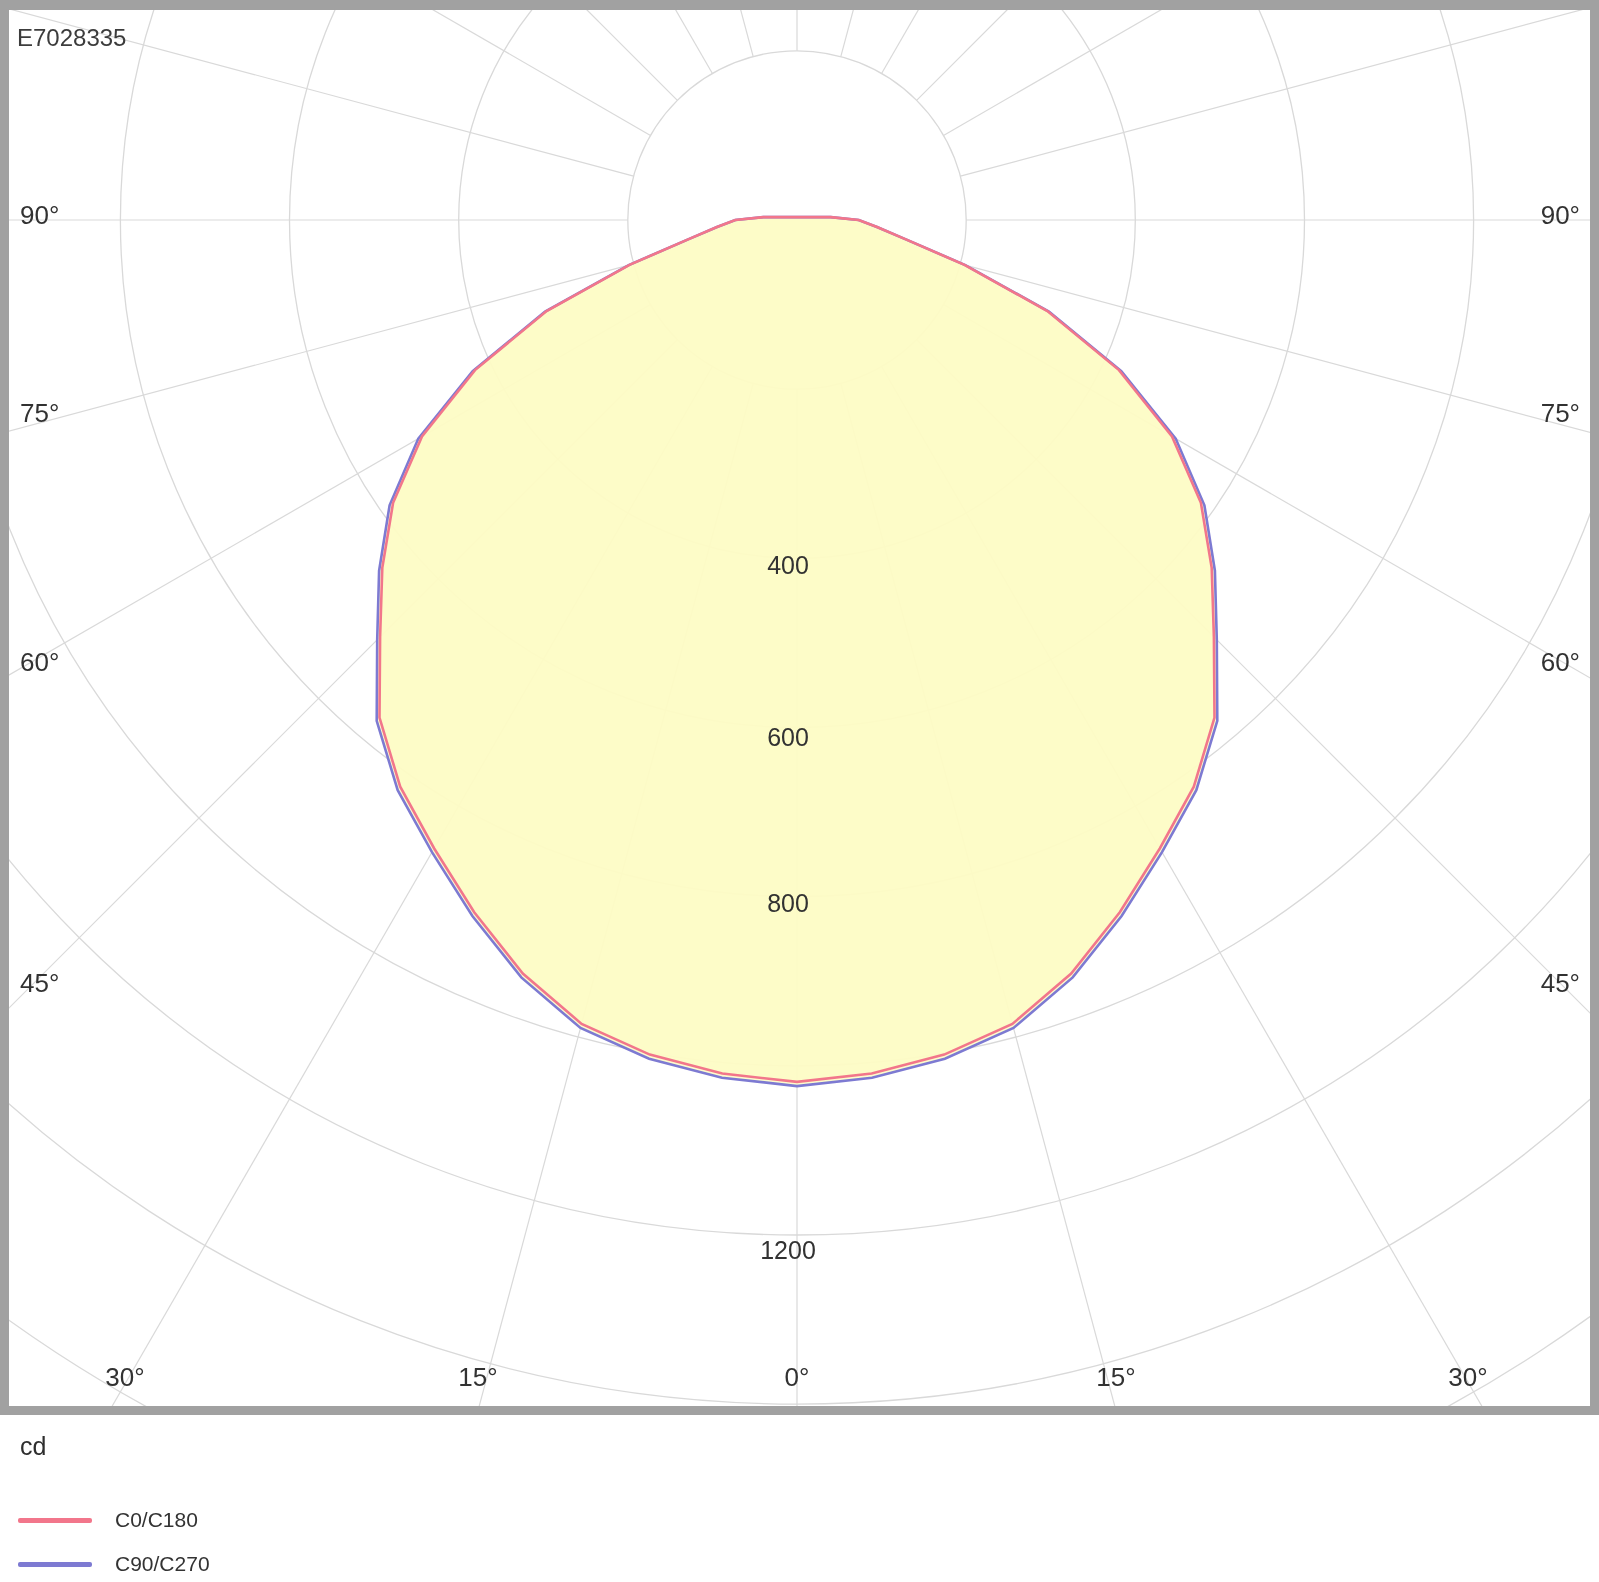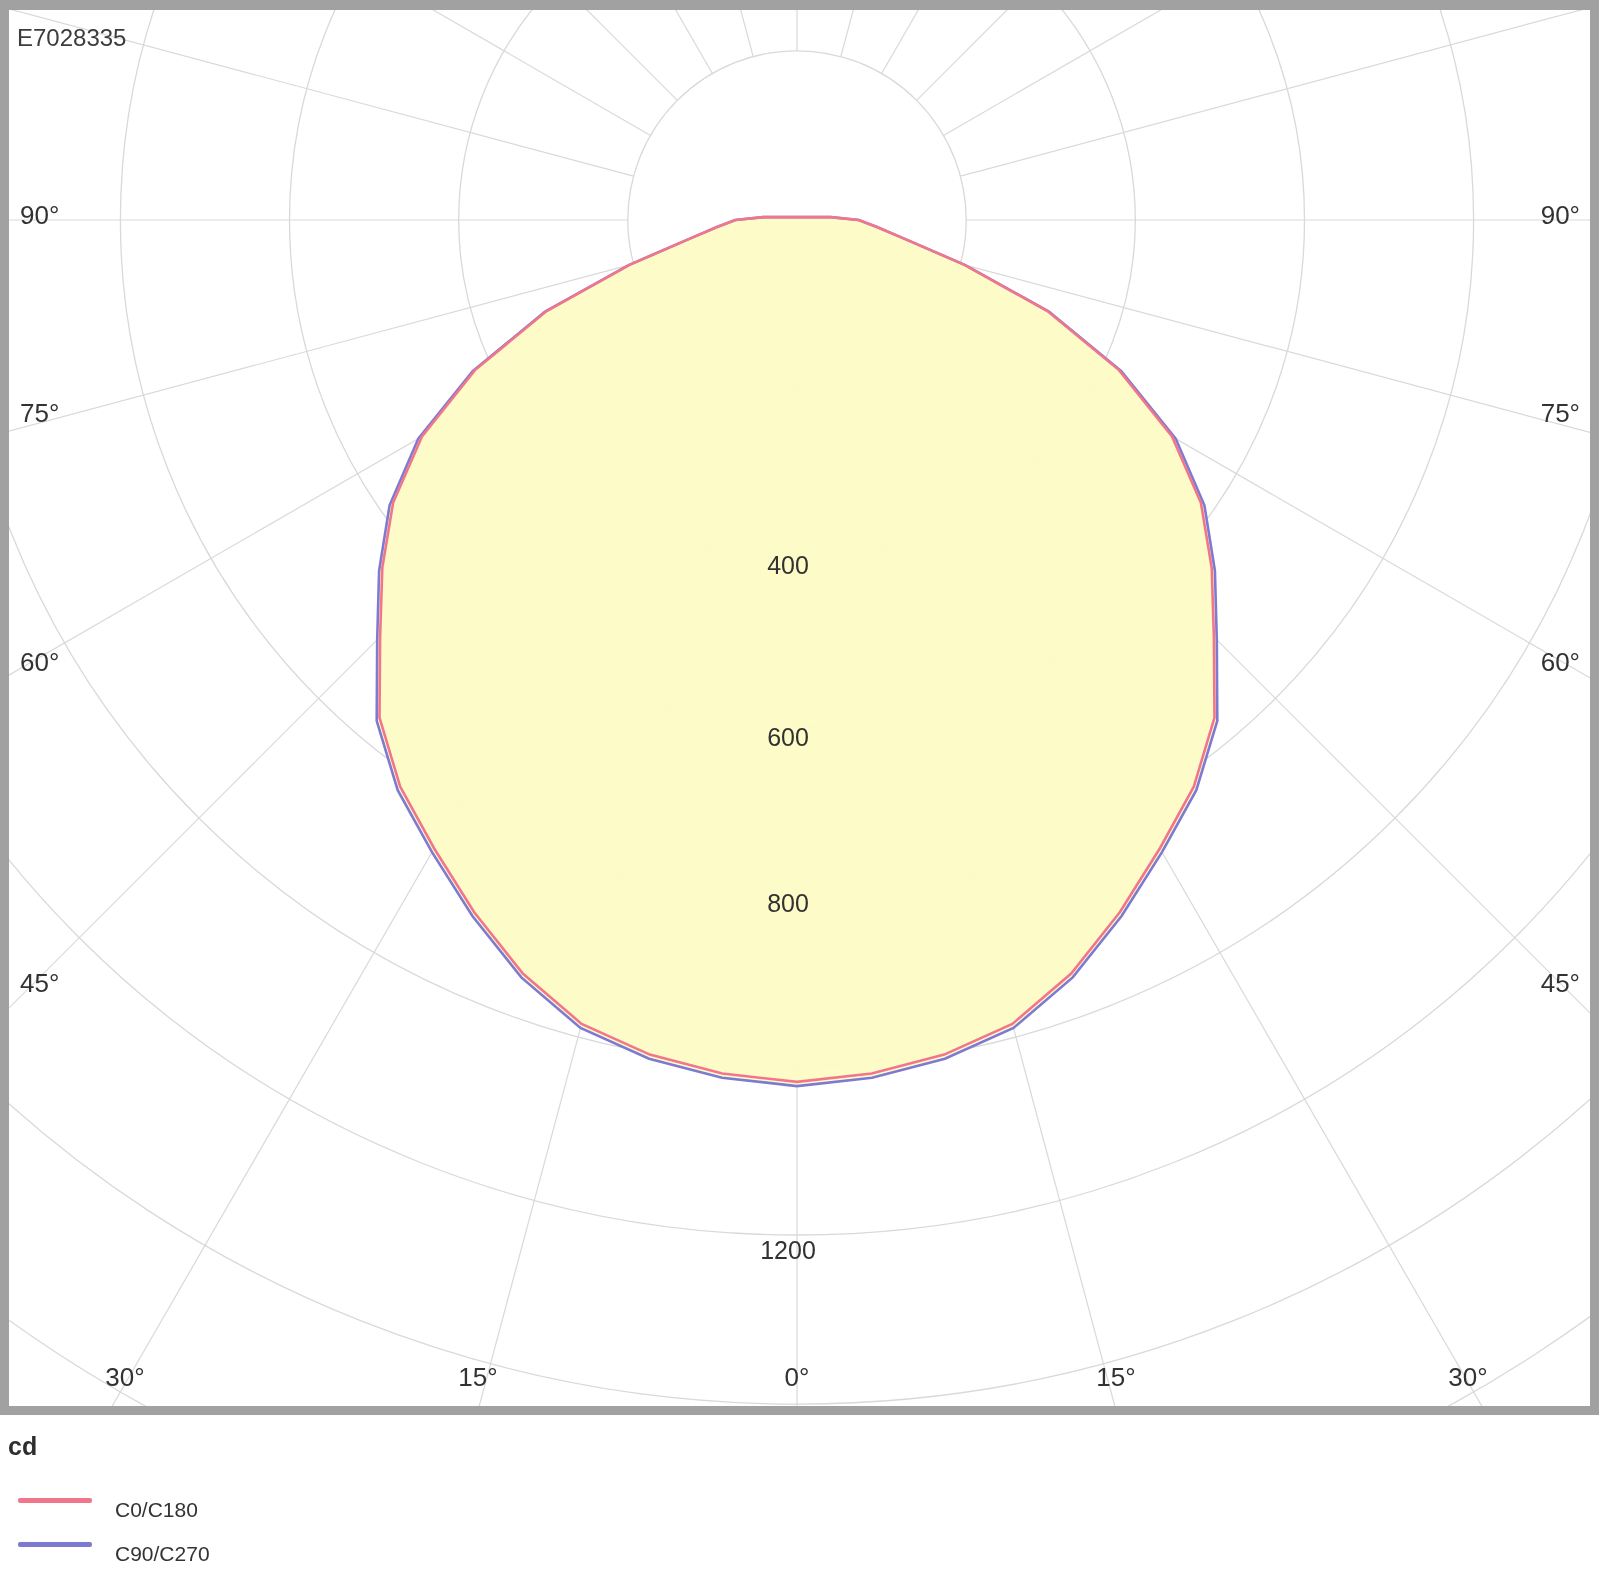--- a/index.html
+++ b/index.html
@@ -1,22 +1,22 @@
 <!DOCTYPE html>
 <html><head>
 <meta charset="utf-8">
 <style>
   html,body{margin:0;padding:0;background:#ffffff;}
   #stage{position:relative;width:1599px;height:1582px;background:#ffffff;
          font-family:"Liberation Sans",sans-serif;overflow:hidden;}
   #plot-svg{position:absolute;left:0;top:0;}
   #diagram-title{position:absolute;left:17px;top:24px;font-size:24px;color:#3c3c3c;}
-  #unit-label{position:absolute;left:8px;top:1432px;font-size:25px;color:#2e2e2e;font-weight:bold;}
+  #unit-label{position:absolute;left:20px;top:1432px;font-size:25px;color:#2e2e2e;}
   .legend{position:absolute;left:18px;top:1498px;}
-  .legend-row{display:flex;align-items:flex-start;height:44px;}
+  .legend-row{display:flex;align-items:center;height:44px;}
   .legend-swatch{width:74px;height:5px;margin-right:23px;border-radius:2px;}
   .legend-label{font-size:21px;color:#333333;}
   svg text{font-family:"Liberation Sans",sans-serif;fill:#323232;}
 </style>
 </head>
 <body>
 
 <div id="stage">
 
   <svg id="plot-svg" width="1599" height="1582" viewBox="0 0 1599 1582">

